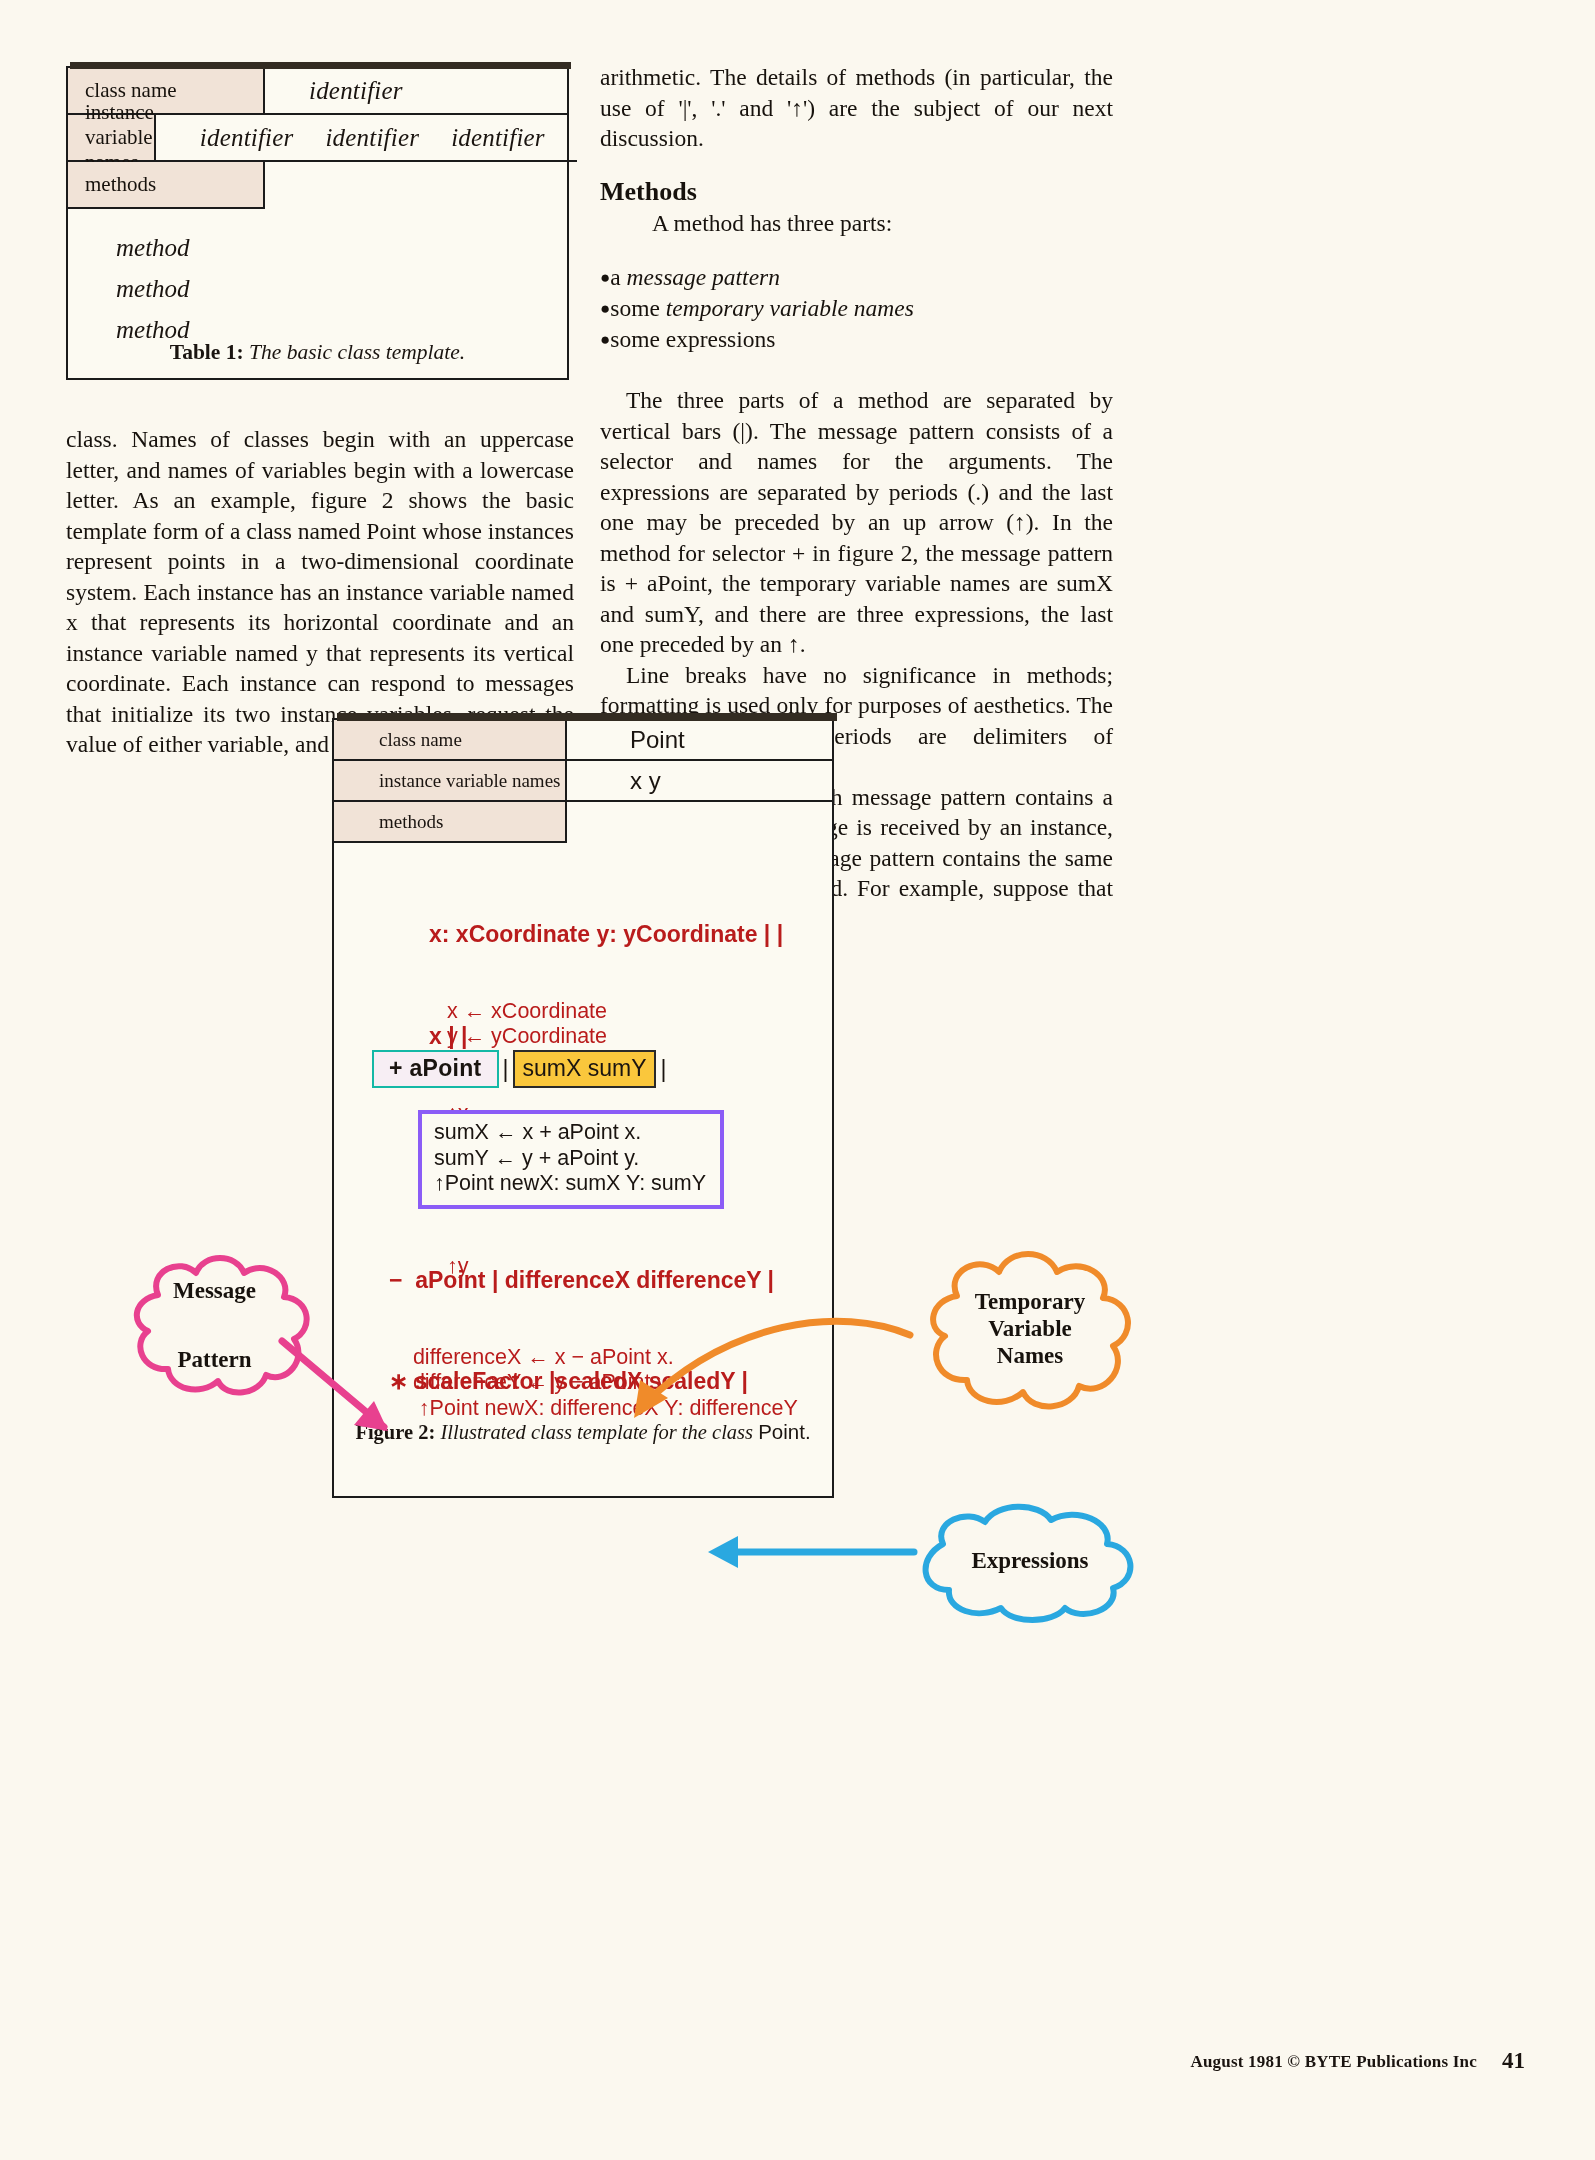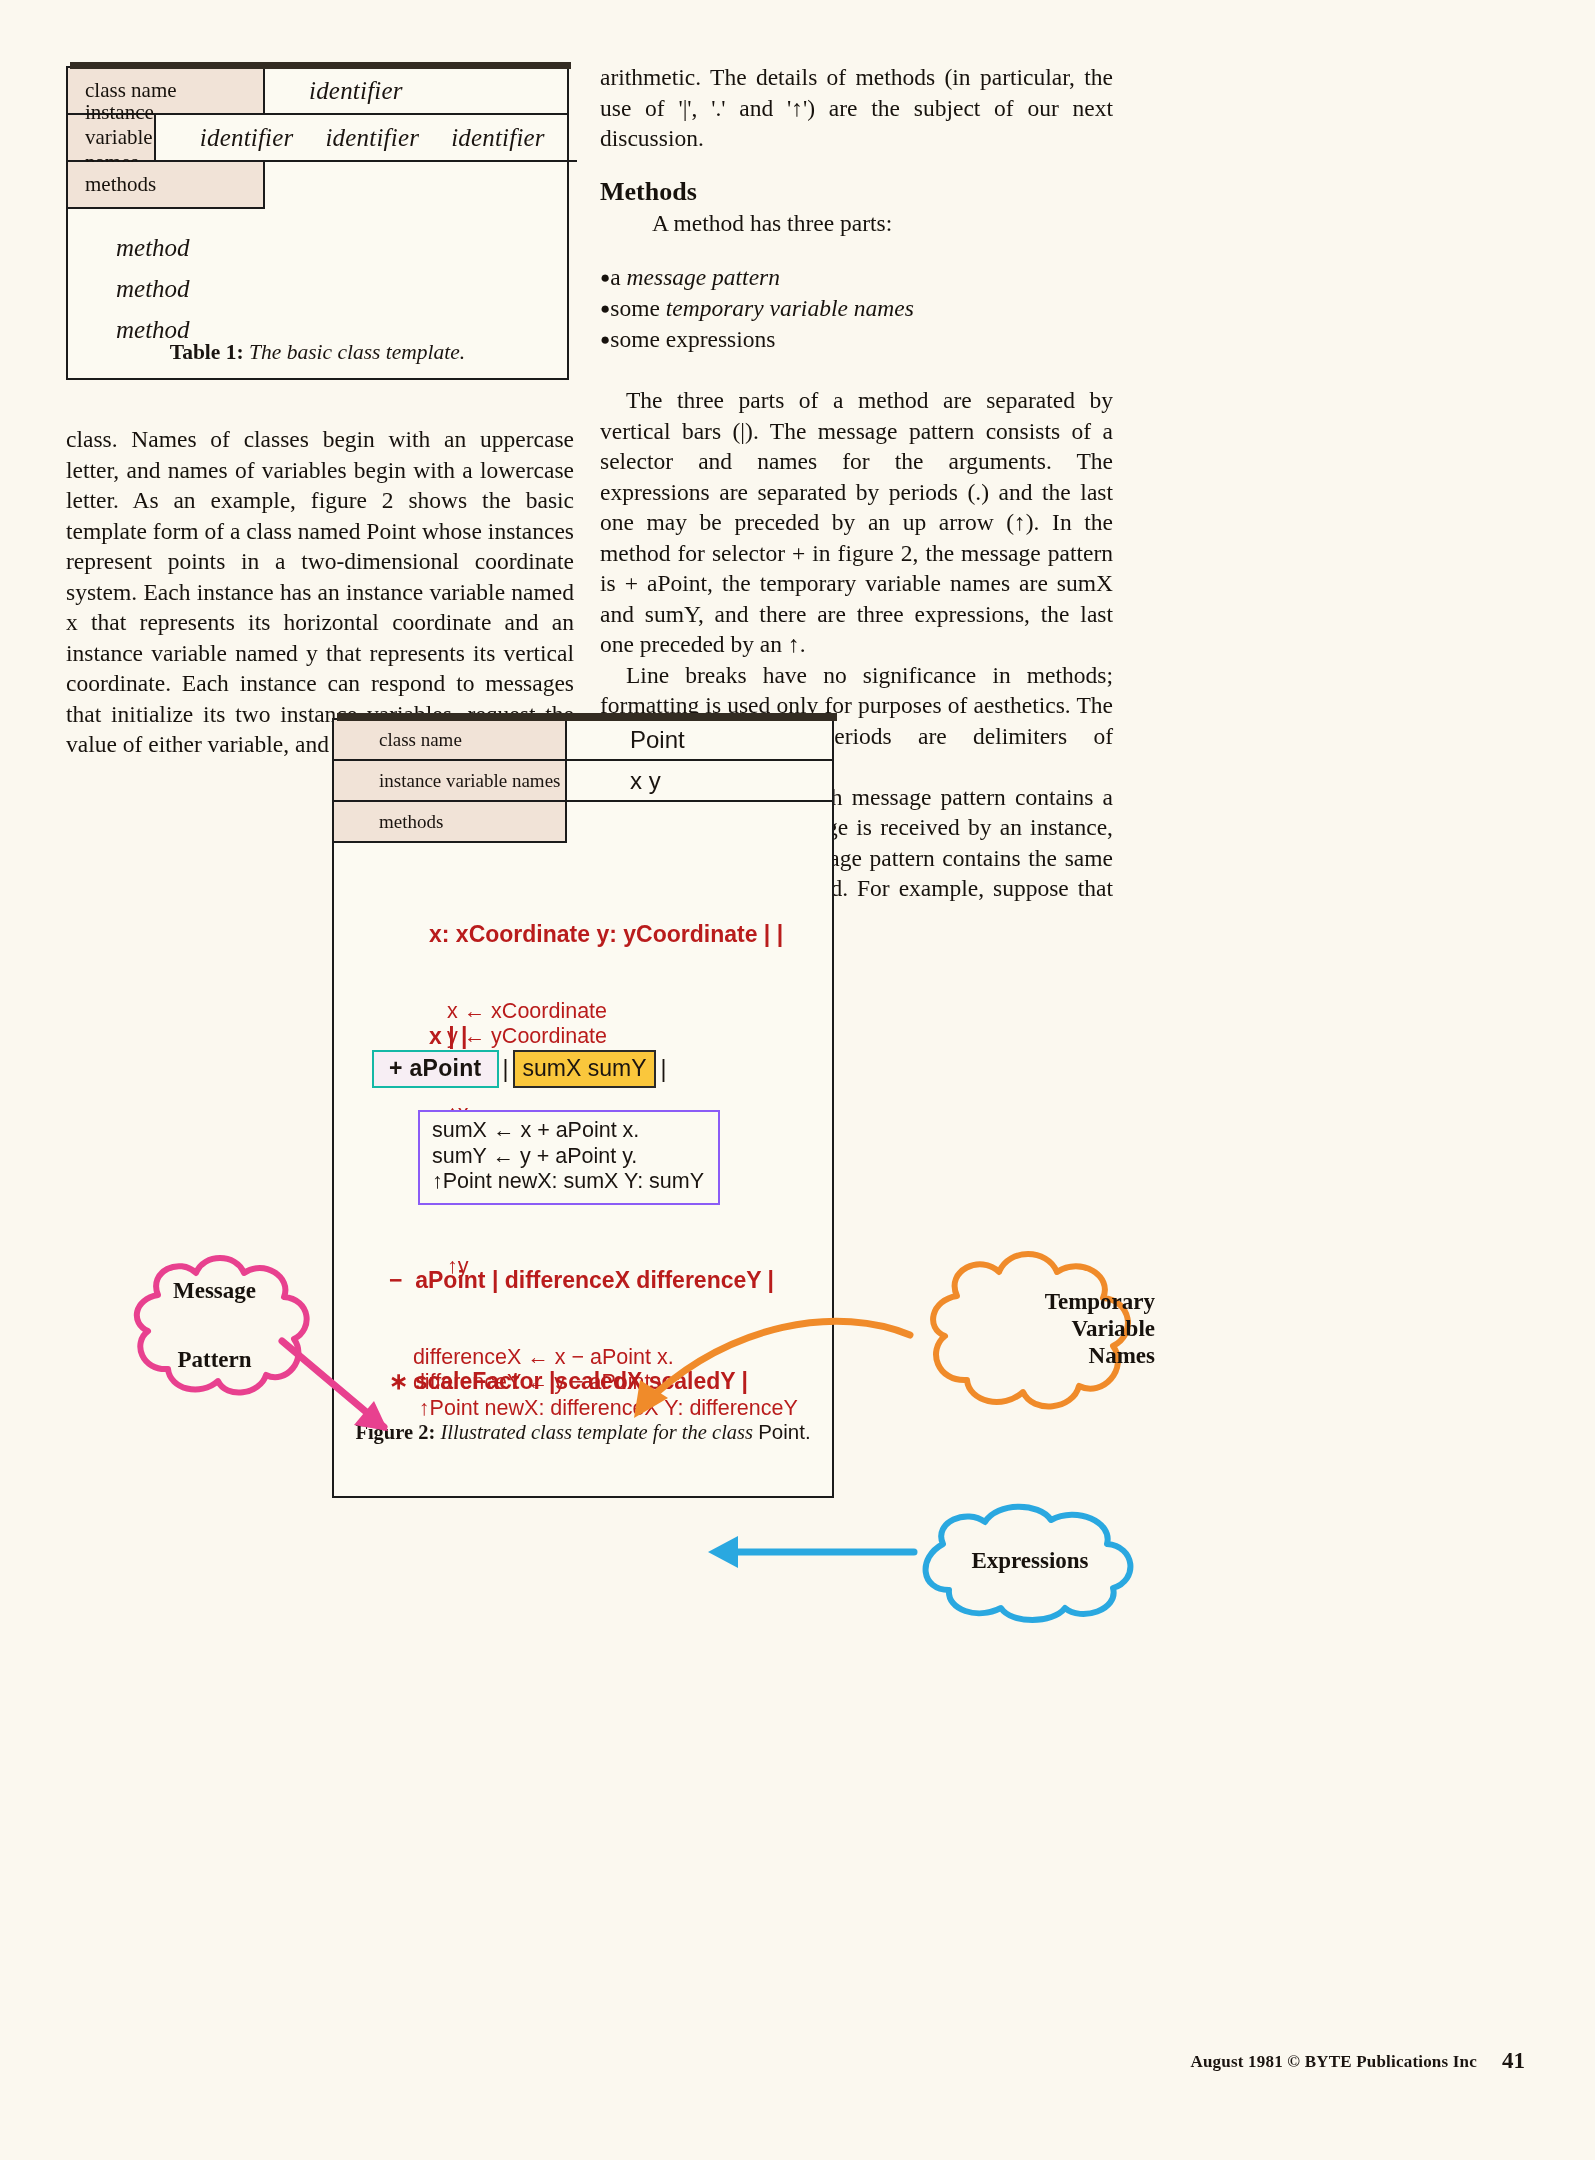--- a/index.html
+++ b/index.html
@@ -131,21 +131,21 @@
   }
   .bar { padding:0 4px; font-weight:normal; }
   .tmp-box {
     border:2px solid #2a2a2a;
     background:#fac73c;
     padding:3px 8px 4px 8px;
   }
   
   .expr-box {
     position:absolute; left:84px; top:390px;
-    border:2px solid #8b5cf6;
+    border:4px solid #8b5cf6;
     background:#fcfaf2;
     padding:6px 14px 8px 12px;
     font-family:"Liberation Sans", sans-serif;
     font-size:21.5px;
     line-height:25.5px;
     white-space:pre;
   }
   .m3 { position:absolute; left:55px; top:497px; }
   .m3 .hdr { font-weight:bold; font-size:23px; }
   .m4 { position:absolute; left:55px; top:598px; }
@@ -307,21 +307,21 @@
     <path d="M110 96 L76 90 L96 66 Z" fill="#e8418f"></path>
   </svg>
 
   <div class="cloud" style="left:905px; top:1240px; width:250px; height:180px;">
     <svg width="250" height="180" viewBox="0 0 250 180">
       <path d="M52 56 C40 30, 76 14, 94 32 C104 8, 142 8, 152 32 C176 16, 208 36, 198 58
                C226 60, 232 94, 208 106 C224 128, 198 158, 174 146
                C168 170, 128 174, 118 152 C98 170, 64 162, 62 140
                C32 142, 22 110, 40 96 C20 88, 26 60, 52 56 Z" fill="none" stroke="#f08b2a" stroke-width="6" stroke-linejoin="round"></path>
     </svg>
-    <div class="lbl" style="padding-bottom:4px;align-items:flex-end;">
+    <div class="lbl" style="padding-bottom:4px;">
       <span>Temporary</span>
       <span>Variable</span>
       <span>Names</span>
     </div>
   </div>
 
   <svg class="cloud" style="left:610px; top:1300px;" width="310" height="140" viewBox="0 0 310 140">
     <path d="M300 35 C230 6, 120 20, 32 106" stroke="#f08b2a" stroke-width="7" fill="none" stroke-linecap="round"></path>
     <path d="M24 118 L30 80 L58 98 Z" fill="#f08b2a"></path>
   </svg>

